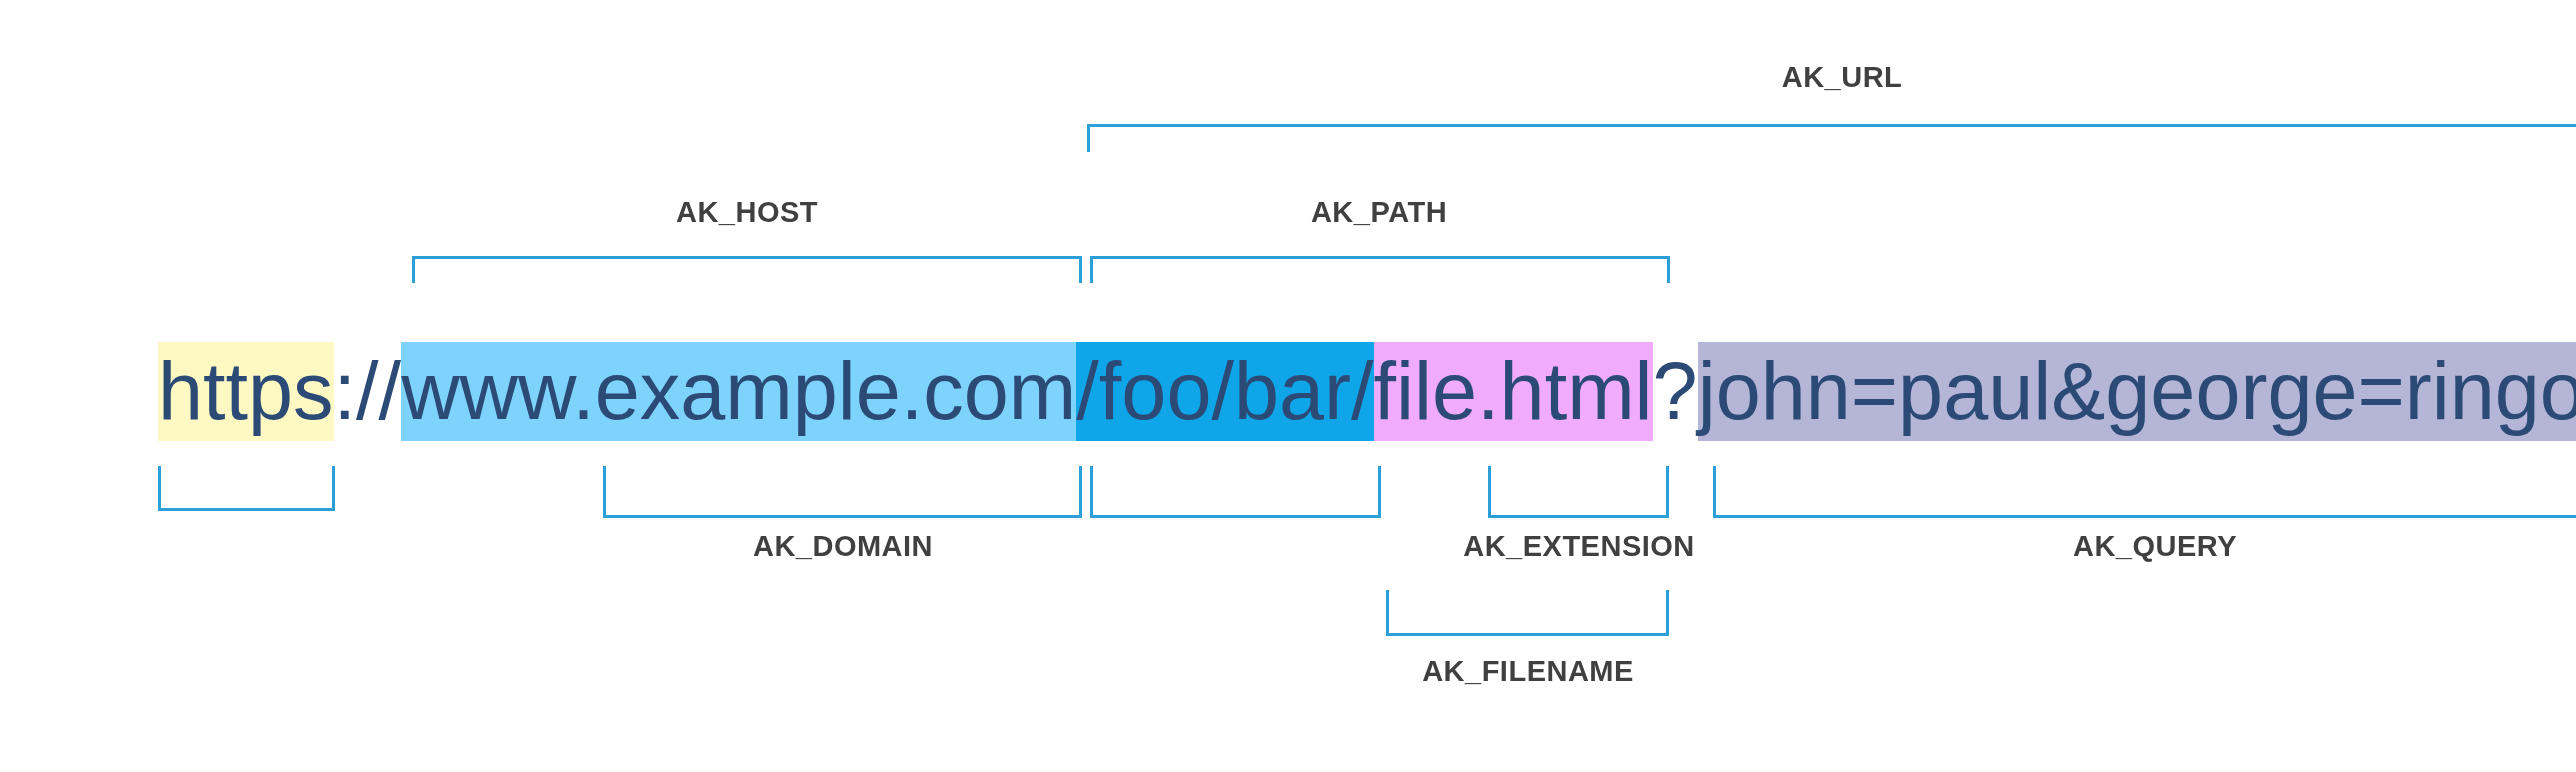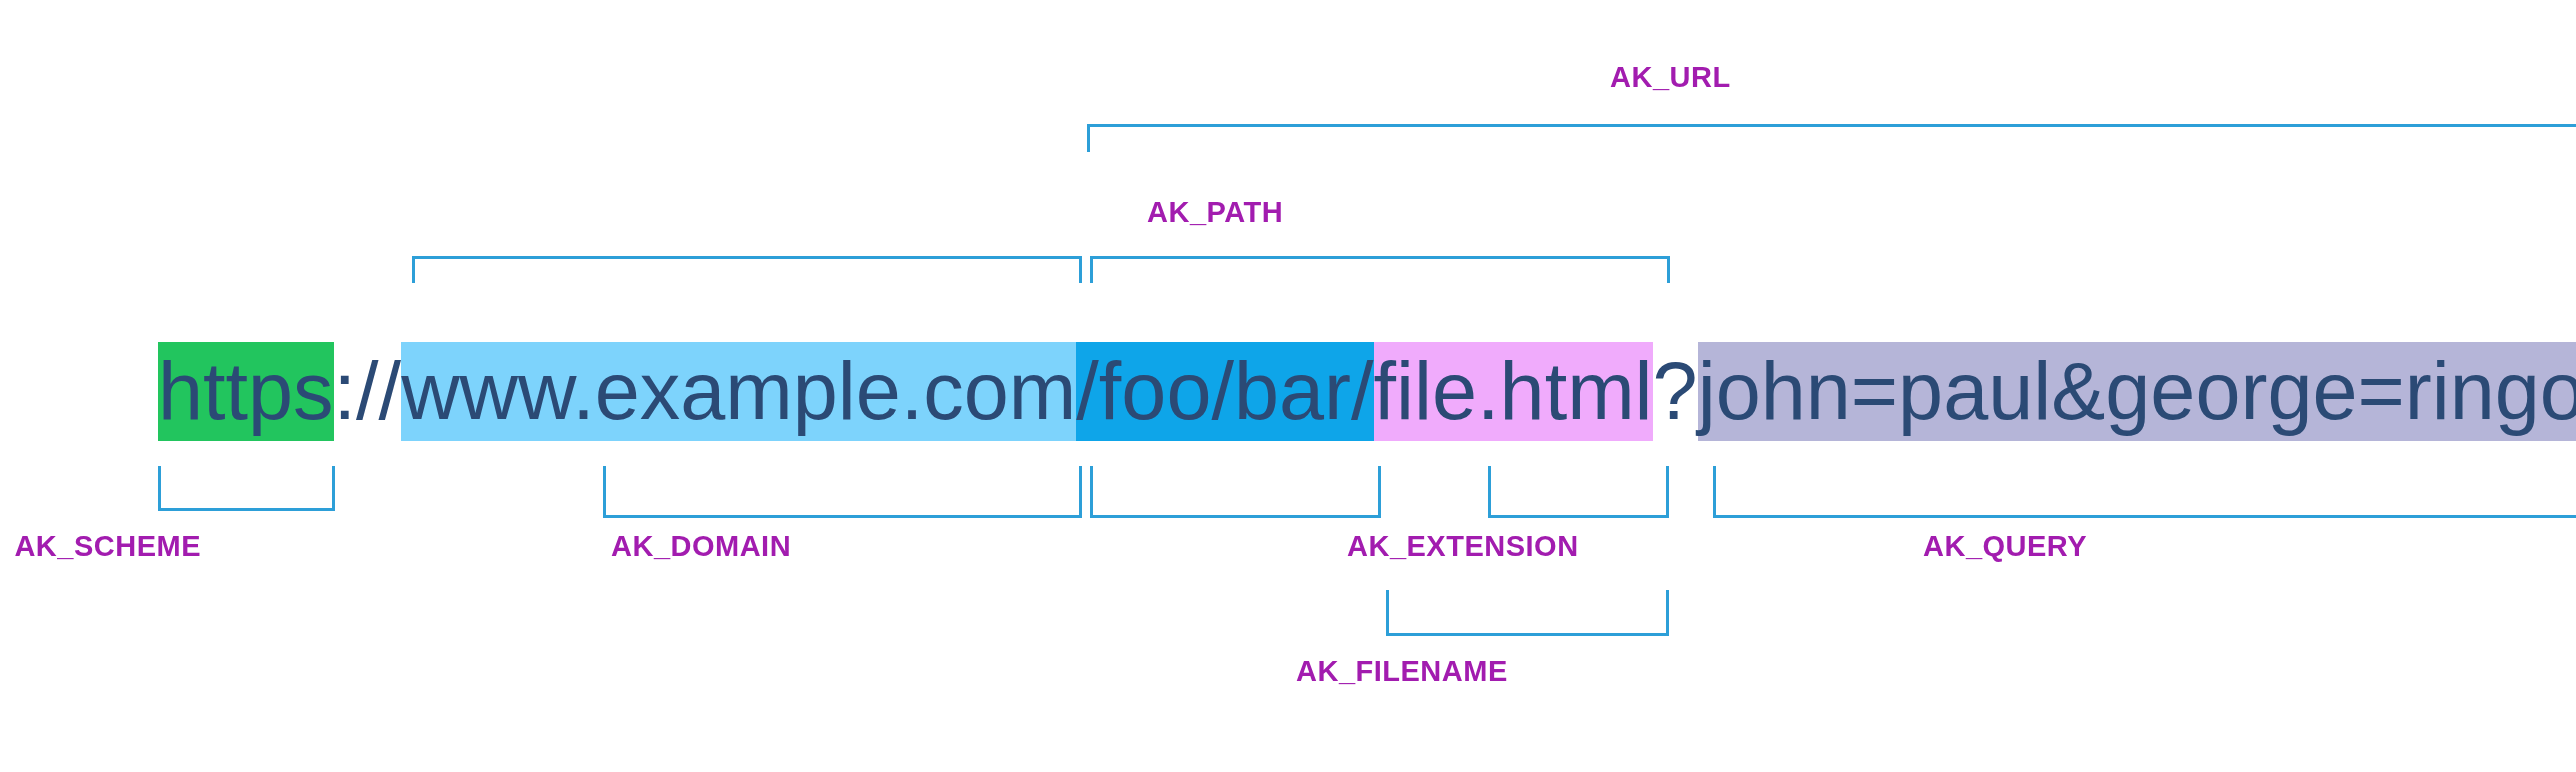--- a/index.html
+++ b/index.html
@@ -41,56 +41,56 @@
   .bracket.bottom {
     border-bottom-width: 3.6px;
     border-left-width: 3.6px;
     border-right-width: 3.6px;
   }
 
   
   .lbl {
     position: absolute;
     width: 464px;
-    text-align: left;
+    text-align: center;
     font-size: 29px;
     font-weight: 700;
     letter-spacing: 0.5px;
-    color: #a21caf;
+    color: #404040;
   }
 </style>
 </head>
 <body>
 
 <div class="canvas">
 
   <div class="lbl" style="left:1610px; top:61px;">AK_URL</div>
+  <div class="lbl" style="left:515px; top:196px;">AK_HOST</div>
   <div class="lbl" style="left:1147px; top:196px;">AK_PATH</div>
 
   <div class="bracket top" style="left:1087px; top:124px; width:1510px; height:28px;"></div>
   <div class="bracket top" style="left:412px; top:256px; width:670px; height:27px;"></div>
   <div class="bracket top" style="left:1090px; top:256px; width:580px; height:27px;"></div>
 
   <div class="url-row">
-    <span class="seg" style="background-color: #22c55e;">https</span>
+    <span class="seg" style="background-color: #fef9c3;">https</span>
     <span class="seg" style="background-color: transparent;">://</span>
     <span class="seg" style="background-color: #7dd3fc;">www.example.com</span>
     <span class="seg" style="background-color: #0ea5e9;">/foo/bar/</span>
     <span class="seg" style="background-color: #f0abfc;">file.html</span>
     <span class="seg" style="background-color: transparent;">?</span>
     <span class="seg" style="background-color: rgb(181, 181, 216);">john=paul&amp;george=ringo</span>
   </div>
 
   <div class="bracket bottom" style="left:158px; top:466px; width:177px; height:45px;"></div>
   <div class="bracket bottom" style="left:603px; top:466px; width:479px; height:52px;"></div>
   <div class="bracket bottom" style="left:1090px; top:466px; width:291px; height:52px;"></div>
   <div class="bracket bottom" style="left:1488px; top:466px; width:181px; height:52px;"></div>
   <div class="bracket bottom" style="left:1713px; top:466px; width:884px; height:52px;"></div>
   <div class="bracket bottom" style="left:1386px; top:590px; width:283px; height:46px;"></div>
 
-  <div class="lbl" style="left:14.4px; top:530px;">AK_SCHEME</div>
   <div class="lbl" style="left:611px; top:530px;">AK_DOMAIN</div>
   <div class="lbl" style="left:1347px; top:530px;">AK_EXTENSION</div>
   <div class="lbl" style="left:1923px; top:530px;">AK_QUERY</div>
   <div class="lbl" style="left:1296px; top:655px;">AK_FILENAME</div>
 
 </div>
 
 
 </body></html>

